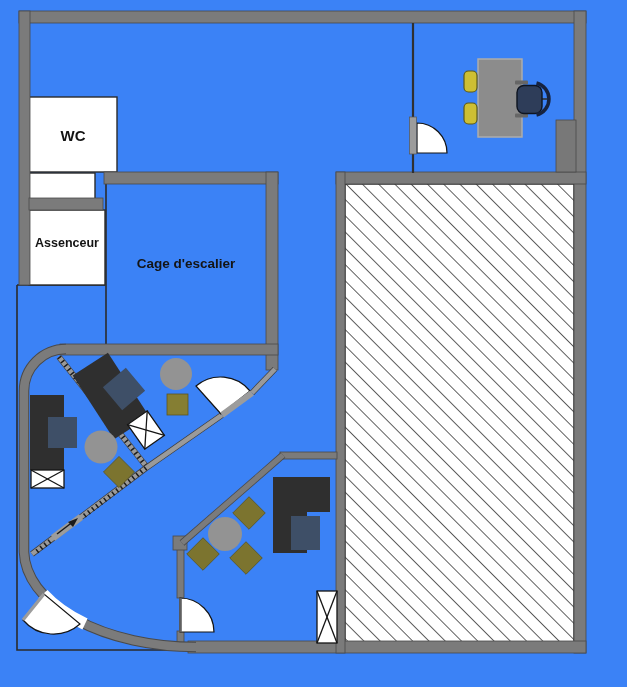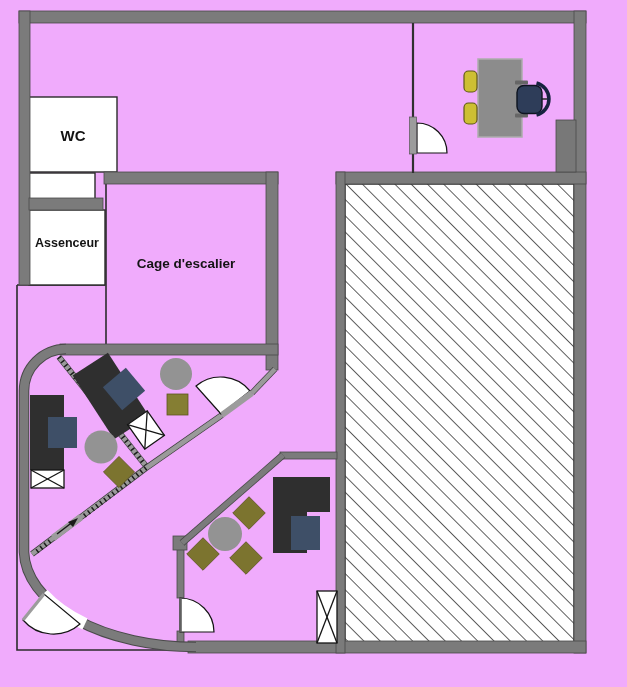--- a/index.html
+++ b/index.html
@@ -1,17 +1,17 @@
 <!DOCTYPE html>
 <html><head>
 <meta charset="utf-8">
 <style>
   html,body{margin:0;padding:0;background:#ffffff;}
   body{width:627px;height:687px;overflow:hidden;font-family:"Liberation Sans",sans-serif;}
-  .plan-wrap{position:relative;width:627px;height:687px;background:#f0abfc;}
+  .plan-wrap{position:relative;width:627px;height:687px;background:#3b82f6;}
   svg{display:block;}
   text.room-label{font-family:"Liberation Sans","DejaVu Sans",sans-serif;font-weight:bold;fill:#141414;}
 </style>
 </head>
 <body>
 
 <div class="plan-wrap">
 <svg width="627" height="687" viewBox="0 0 627 687" xmlns="http://www.w3.org/2000/svg">
 
   <defs>

